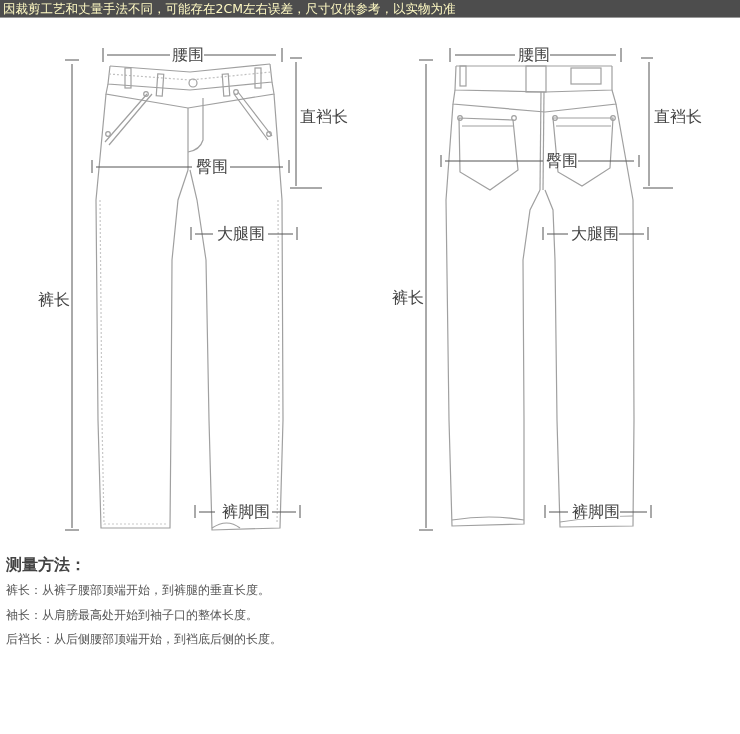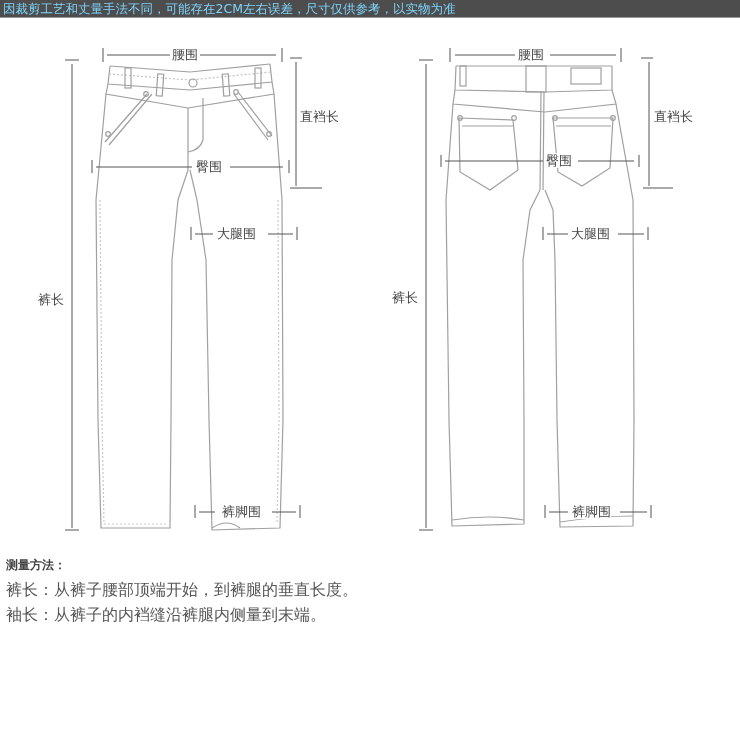--- a/index.html
+++ b/index.html
@@ -1,27 +1,27 @@
 <!DOCTYPE html>
 <html><head>
   <meta charset="utf-8">
   <style>
     html, body { margin: 0; padding: 0; background: #ffffff; }
     body { width: 740px; height: 734px; position: relative; overflow: hidden;
            font-family: "DejaVu Sans", sans-serif; color: #444; }
     .header-bar { position: absolute; left: 0; top: 0; width: 740px; height: 17px;
                   background: #4d4d4d; border-bottom: 1px solid #999; }
     .header-text { position: absolute; left: 3px; top: 1px; font-size: 12.5px; line-height: 15px;
-                   color: #7dd3fc; white-space: nowrap; letter-spacing: 0px; }
+                   color: #fef9c3; white-space: nowrap; letter-spacing: 0px; }
     .diagram { position: absolute; left: 0; top: 18px; width: 740px; height: 530px; }
-    .lbl { position: absolute; font-size: 13px; color: #444; white-space: nowrap; background: #fff; line-height: 15px; }
+    .lbl { position: absolute; font-size: 16px; color: #444; white-space: nowrap; background: #fff; line-height: 15px; }
     .lbl.nobg { background: transparent; }
     .methods { position: absolute; left: 6px; top: 556px; width: 720px; }
-    .methods-title { font-size: 12px; font-weight: bold; color: #444; height: 22px; line-height: 18px; }
-    .method-line { font-size: 16px; color: #555; height: 24.5px; line-height: 24px; white-space: nowrap; }
+    .methods-title { font-size: 16px; font-weight: bold; color: #444; height: 22px; line-height: 18px; }
+    .method-line { font-size: 12px; color: #555; height: 24.5px; line-height: 24px; white-space: nowrap; }
     svg { position: absolute; left: 0; top: 0; }
   </style>
 </head>
 <body>
 
 <div class="header-bar">
   <div class="header-text">因裁剪工艺和丈量手法不同，可能存在2CM左右误差，尺寸仅供参考，以实物为准</div>
 </div>
 
 <div class="diagram">
@@ -111,14 +111,15 @@
   <div class="lbl nobg" style="left:654px; top:91px;">直裆长</div>
   <div class="lbl" style="left:546px; top:135px;">臀围</div>
   <div class="lbl" style="left:571px; top:208px;">大腿围</div>
   <div class="lbl nobg" style="left:392px; top:272px;">裤长</div>
   <div class="lbl" style="left:572px; top:486px;">裤脚围</div>
 </div>
 
 <div class="methods">
   <div class="methods-title">测量方法：</div>
   <div class="method-line">裤长：从裤子腰部顶端开始，到裤腿的垂直长度。</div>
-  <div class="method-line">袖长：从裤子的内裆缝沿裤腿内侧量到末端。</div>
+  <div class="method-line">袖长：从肩膀最高处开始到袖子口的整体长度。</div>
+  <div class="method-line">后裆长：从后侧腰部顶端开始，到裆底后侧的长度。</div>
 </div>
 
 </body></html>

